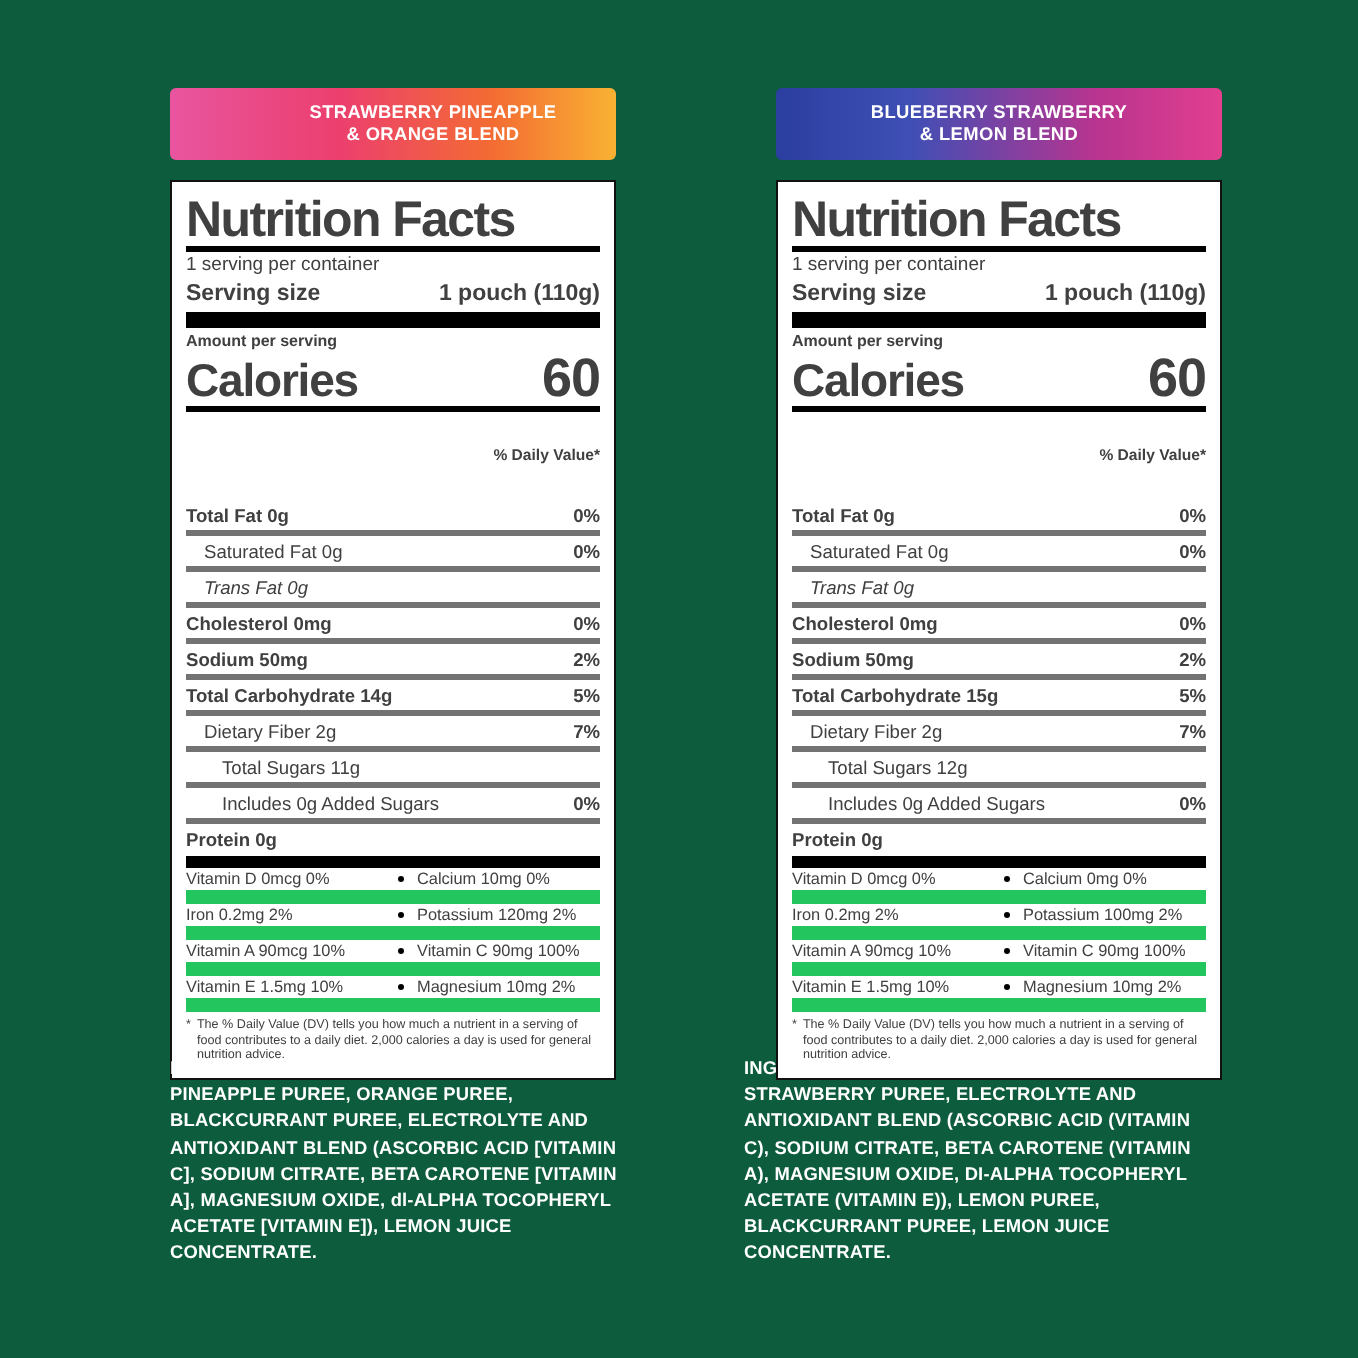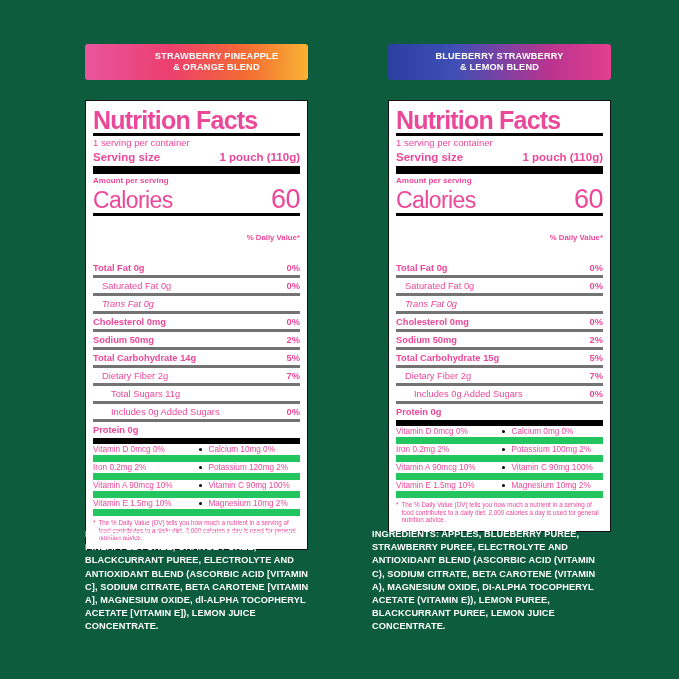--- a/index.html
+++ b/index.html
@@ -43,25 +43,25 @@
   }
   .banner-a {
     background: linear-gradient(90deg, #e8559f 0%, #ec3f6e 38%, #f36b33 72%, #f9b233 100%);
     padding-left: 40px;
   }
   .banner-b {
     background: linear-gradient(90deg, #2b3fa0 0%, #3f4fb5 30%, #b8348f 72%, #e23f8f 100%);
   }
 
   .nf {
-    margin-top: 20px;
+    margin-top: 10px;
     background: #ffffff;
     border: 1px solid #111;
     padding: 6px 7px 7px 7px;
-    color: #ec4899;
+    color: #404040;
     box-sizing: border-box;
   }
   .nf-title {
     font-family: "Liberation Sans", sans-serif;
     font-weight: bold;
     font-size: 25px;
     line-height: 26px;
     letter-spacing: -0.8px;
     text-align: left;
     white-space: nowrap;
@@ -85,21 +85,21 @@
   .amount-per {
     font-size: 8px;
     font-weight: bold;
     padding-top: 2px;
     line-height: 10px;
   }
   .calories-row {
     display: flex;
     justify-content: space-between;
     align-items: flex-end;
-    font-weight: normal;
+    font-weight: bold;
     padding-bottom: 1px;
   }
   .calories-label {
     font-size: 23px;
     line-height: 24px;
     letter-spacing: -0.6px;
   }
   .calories-value {
     font-size: 27px;
     line-height: 26px;
@@ -323,20 +323,24 @@
         </div>
       <div class="nutrient">
           <span class="nm"><b>Total Carbohydrate 15g</b></span>
           <span style="font-weight:bold">5%</span>
         </div>
       <div class="nutrient indent1">
           <span class="nm">Dietary Fiber 2g</span>
           <span style="font-weight:bold">7%</span>
         </div>
       <div class="nutrient indent2">
+          <span class="nm">Total Sugars 12g</span>
+          <span></span>
+        </div>
+      <div class="nutrient indent2">
           <span class="nm">Includes 0g Added Sugars</span>
           <span style="font-weight:bold">0%</span>
         </div>
       <div class="nutrient noborder">
           <span class="nm"><b>Protein 0g</b></span>
           <span></span>
         </div>
 
       <div class="vitblock">
         <div class="vitrow">

